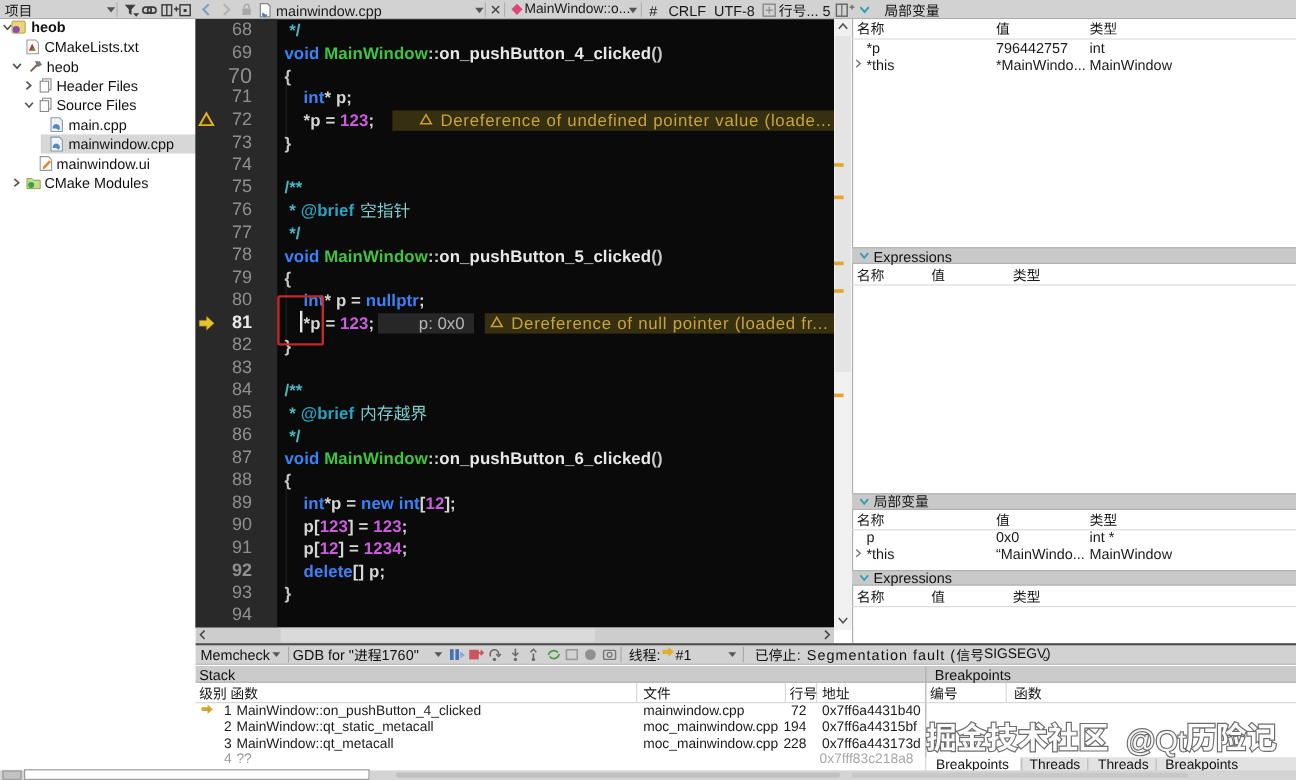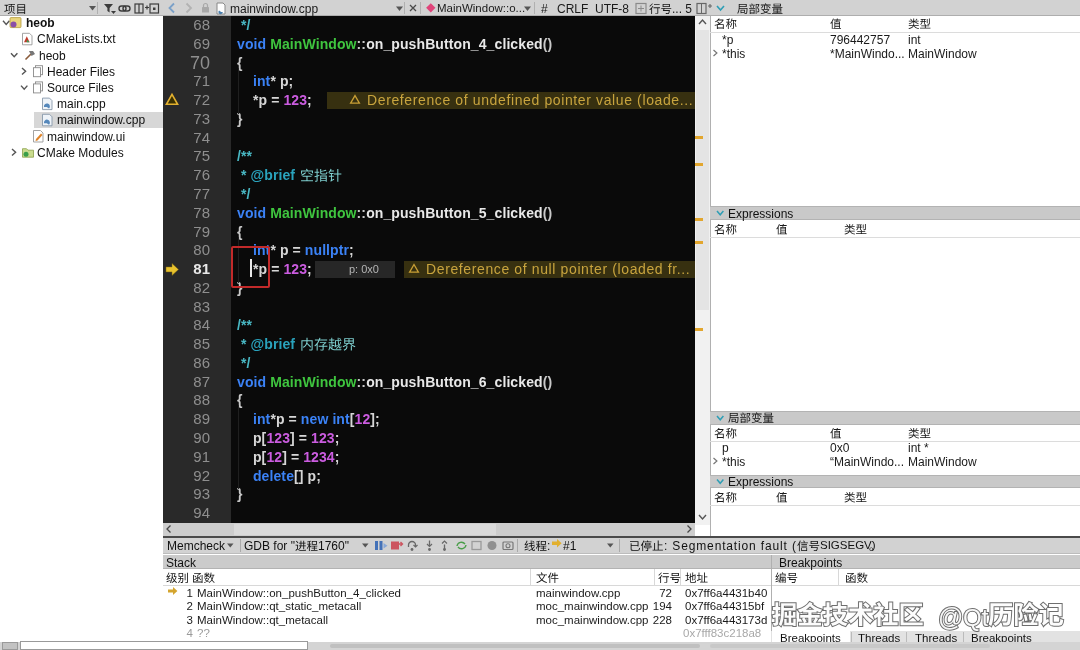--- a/index.html
+++ b/index.html
@@ -50,21 +50,21 @@
 <div style="left:163px;top:278.8px;width:47px;height:18.77px;font-size:15px;line-height:18.77px;color:#8f8f8f;font-weight:400;text-align:right">82</div>
 <div style="left:163px;top:297.6px;width:47px;height:18.77px;font-size:15px;line-height:18.77px;color:#8f8f8f;font-weight:400;text-align:right">83</div>
 <div style="left:163px;top:316.3px;width:47px;height:18.77px;font-size:15px;line-height:18.77px;color:#8f8f8f;font-weight:400;text-align:right">84</div>
 <div style="left:163px;top:335.1px;width:47px;height:18.77px;font-size:15px;line-height:18.77px;color:#8f8f8f;font-weight:400;text-align:right">85</div>
 <div style="left:163px;top:353.9px;width:47px;height:18.77px;font-size:15px;line-height:18.77px;color:#8f8f8f;font-weight:400;text-align:right">86</div>
 <div style="left:163px;top:372.6px;width:47px;height:18.77px;font-size:15px;line-height:18.77px;color:#8f8f8f;font-weight:400;text-align:right">87</div>
 <div style="left:163px;top:391.4px;width:47px;height:18.77px;font-size:15px;line-height:18.77px;color:#8f8f8f;font-weight:400;text-align:right">88</div>
 <div style="left:163px;top:410.2px;width:47px;height:18.77px;font-size:15px;line-height:18.77px;color:#8f8f8f;font-weight:400;text-align:right">89</div>
 <div style="left:163px;top:428.9px;width:47px;height:18.77px;font-size:15px;line-height:18.77px;color:#8f8f8f;font-weight:400;text-align:right">90</div>
 <div style="left:163px;top:447.7px;width:47px;height:18.77px;font-size:15px;line-height:18.77px;color:#8f8f8f;font-weight:400;text-align:right">91</div>
-<div style="left:163px;top:466.5px;width:47px;height:18.77px;font-size:15px;line-height:18.77px;color:#8f8f8f;font-weight:400;text-align:right">92</div>
+<div style="left:163px;top:466.5px;width:47px;height:18.77px;font-size:15px;line-height:18.77px;color:#8f8f8f;font-weight:700;text-align:right">92</div>
 <div style="left:163px;top:485.2px;width:47px;height:18.77px;font-size:15px;line-height:18.77px;color:#8f8f8f;font-weight:400;text-align:right">93</div>
 <div style="left:163px;top:504.0px;width:47px;height:18.77px;font-size:15px;line-height:18.77px;color:#8f8f8f;font-weight:400;text-align:right">94</div>
 <div style="left:327.0px;top:91.6px;width:368.0px;height:17.77px;background:#373010"></div>
 <div style="left:315.0px;top:260.5px;width:80.0px;height:17.77px;background:#272727"></div>
 <div style="left:404.0px;top:260.5px;width:291.0px;height:17.77px;background:#373010"></div>
 <div style="left:237.0px;top:16.0px;height:18.77px;font-size:14px;letter-spacing:0.1px;line-height:18.77px;white-space:pre"><span class="c">&nbsp;*/</span></div>
 <div style="left:237.0px;top:34.8px;height:18.77px;font-size:14px;letter-spacing:0.1px;line-height:18.77px;white-space:pre"><span class="k">void&nbsp;</span><span class="g">MainWindow</span><span class="p">::</span><span class="f">on_pushButton_4_clicked</span><span class="p">()</span></div>
 <div style="left:237.0px;top:53.5px;height:18.77px;font-size:14px;letter-spacing:0.1px;line-height:18.77px;white-space:pre"><span class="p">{</span></div>
 <div style="left:237.0px;top:72.3px;height:18.77px;font-size:14px;letter-spacing:0.1px;line-height:18.77px;white-space:pre"><span class="k">&nbsp;&nbsp;&nbsp;&nbsp;int</span><span class="w">*&nbsp;p;</span></div>
 <div style="left:237.0px;top:91.1px;height:18.77px;font-size:14px;letter-spacing:0.1px;line-height:18.77px;white-space:pre"><span class="w">&nbsp;&nbsp;&nbsp;&nbsp;*p&nbsp;=&nbsp;</span><span class="n">123</span><span class="w">;</span></div>
@@ -85,21 +85,21 @@
 <div style="left:237.0px;top:410.2px;height:18.77px;font-size:14px;letter-spacing:0.1px;line-height:18.77px;white-space:pre"><span class="k">&nbsp;&nbsp;&nbsp;&nbsp;int</span><span class="w">*p&nbsp;=&nbsp;</span><span class="k">new&nbsp;</span><span class="k">int</span><span class="w">[</span><span class="n">12</span><span class="w">];</span></div>
 <div style="left:237.0px;top:428.9px;height:18.77px;font-size:14px;letter-spacing:0.1px;line-height:18.77px;white-space:pre"><span class="w">&nbsp;&nbsp;&nbsp;&nbsp;p[</span><span class="n">123</span><span class="w">]&nbsp;=&nbsp;</span><span class="n">123</span><span class="w">;</span></div>
 <div style="left:237.0px;top:447.7px;height:18.77px;font-size:14px;letter-spacing:0.1px;line-height:18.77px;white-space:pre"><span class="w">&nbsp;&nbsp;&nbsp;&nbsp;p[</span><span class="n">12</span><span class="w">]&nbsp;=&nbsp;</span><span class="n">1234</span><span class="w">;</span></div>
 <div style="left:237.0px;top:466.5px;height:18.77px;font-size:14px;letter-spacing:0.1px;line-height:18.77px;white-space:pre"><span class="k">&nbsp;&nbsp;&nbsp;&nbsp;delete</span><span class="w">[]&nbsp;p;</span></div>
 <div style="left:237.0px;top:485.2px;height:18.77px;font-size:14px;letter-spacing:0.1px;line-height:18.77px;white-space:pre"><span class="p">}</span></div>
 <div style="left:238px;top:67.5px;width:1px;height:46.3px;background:#1f1f1f"></div>
 <div style="left:238px;top:236.5px;width:1px;height:46.3px;background:#1f1f1f"></div>
 <div style="left:238px;top:405.4px;width:1px;height:83.9px;background:#1f1f1f"></div>
 <div style="left:367.0px;top:91.1px;height:18.77px;font-size:14px;letter-spacing:0.62px;line-height:18.77px;color:#c8a43e;white-space:pre">Dereference of undefined pointer value (loade...</div>
 <div style="left:426.0px;top:260.0px;height:18.77px;font-size:14px;letter-spacing:0.62px;line-height:18.77px;color:#c8a43e;white-space:pre">Dereference of null pointer (loaded fr...</div>
-<div style="left:349px;top:260.0px;height:18.77px;font-size:11px;line-height:18.77px;color:#b5b5b5;white-space:pre">p: 0x0</div>
+<div style="left:349px;top:260.0px;height:18.77px;font-size:14px;line-height:18.77px;color:#b5b5b5;white-space:pre">p: 0x0</div>
 <div style="left:230.5px;top:246px;width:39px;height:42px;border:2.5px solid #c22a2a;border-radius:2px"></div>
 <div style="left:250px;top:259px;width:2px;height:18px;background:#e8e8e8"></div>
 <div style="left:695px;top:16px;width:15px;height:509px;background:#f1f1f1"></div>
 <div style="left:696px;top:30px;width:13px;height:280px;background:#e4e4e4"></div>
 <div style="left:695px;top:136px;width:8px;height:3px;background:#e2a62e"></div>
 <div style="left:695px;top:163px;width:8px;height:3px;background:#e2a62e"></div>
 <div style="left:695px;top:218px;width:8px;height:3px;background:#e2a62e"></div>
 <div style="left:695px;top:241px;width:8px;height:3px;background:#e2a62e"></div>
 <div style="left:695px;top:328px;width:8px;height:3px;background:#e2a62e"></div>
 <div style="left:163px;top:523px;width:532px;height:13px;background:#cdcdcd"></div>

